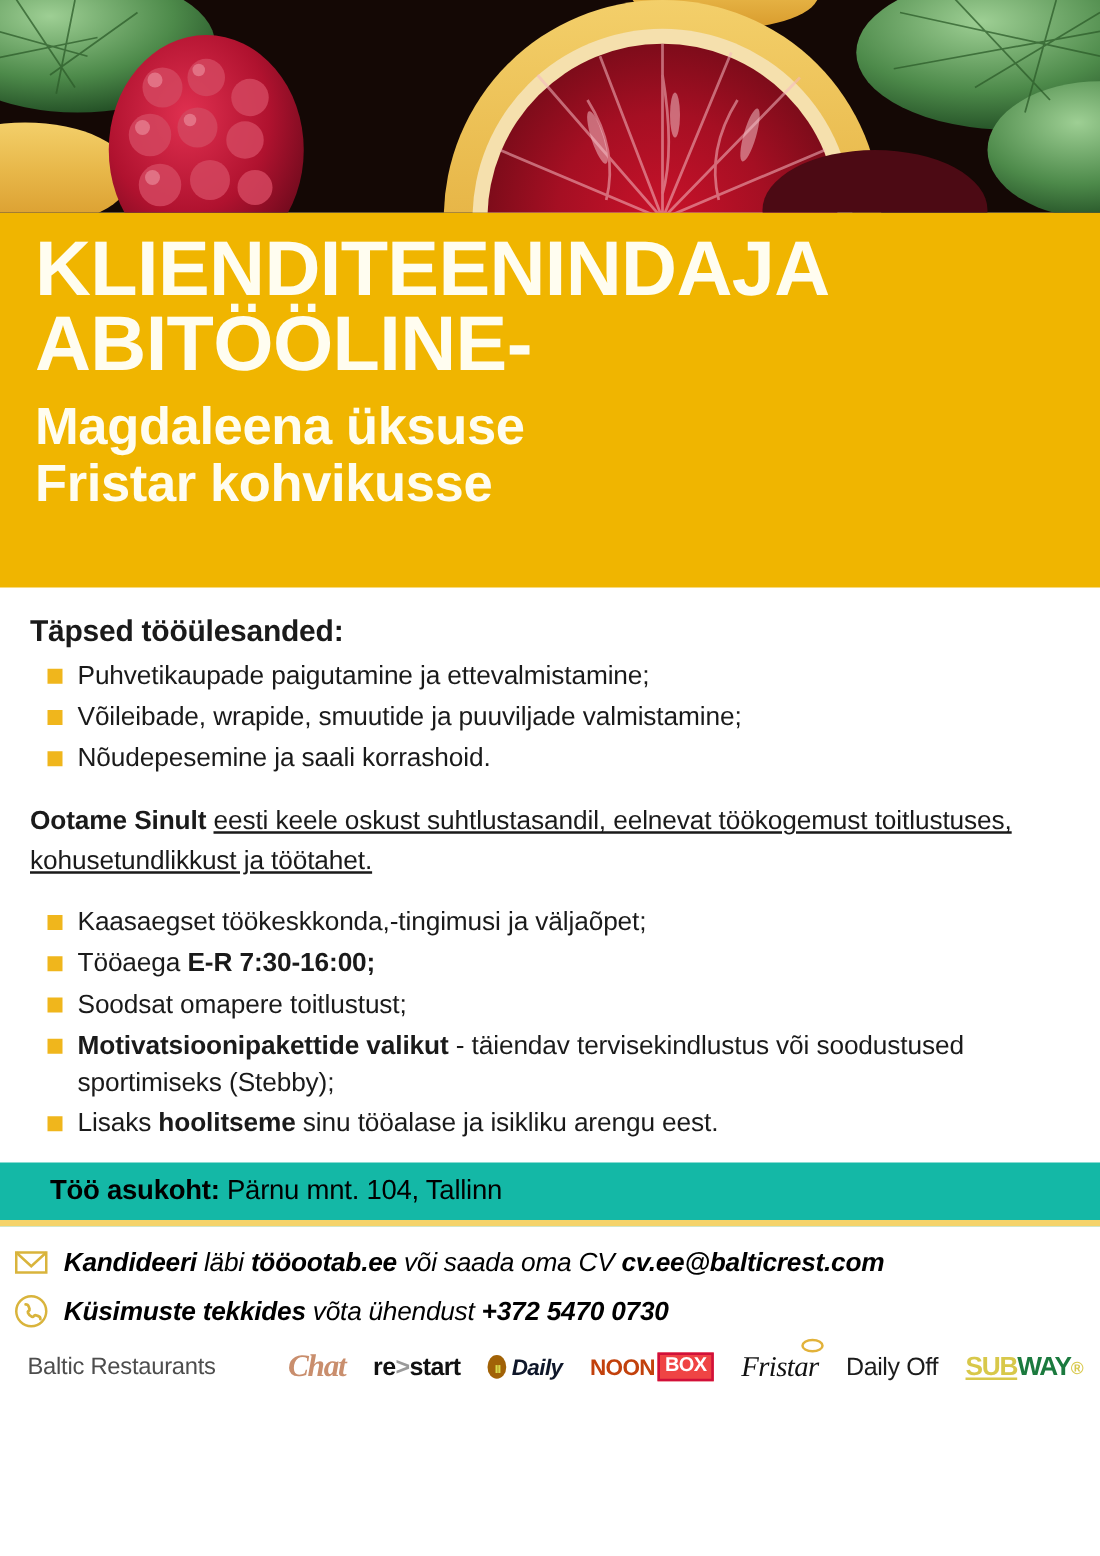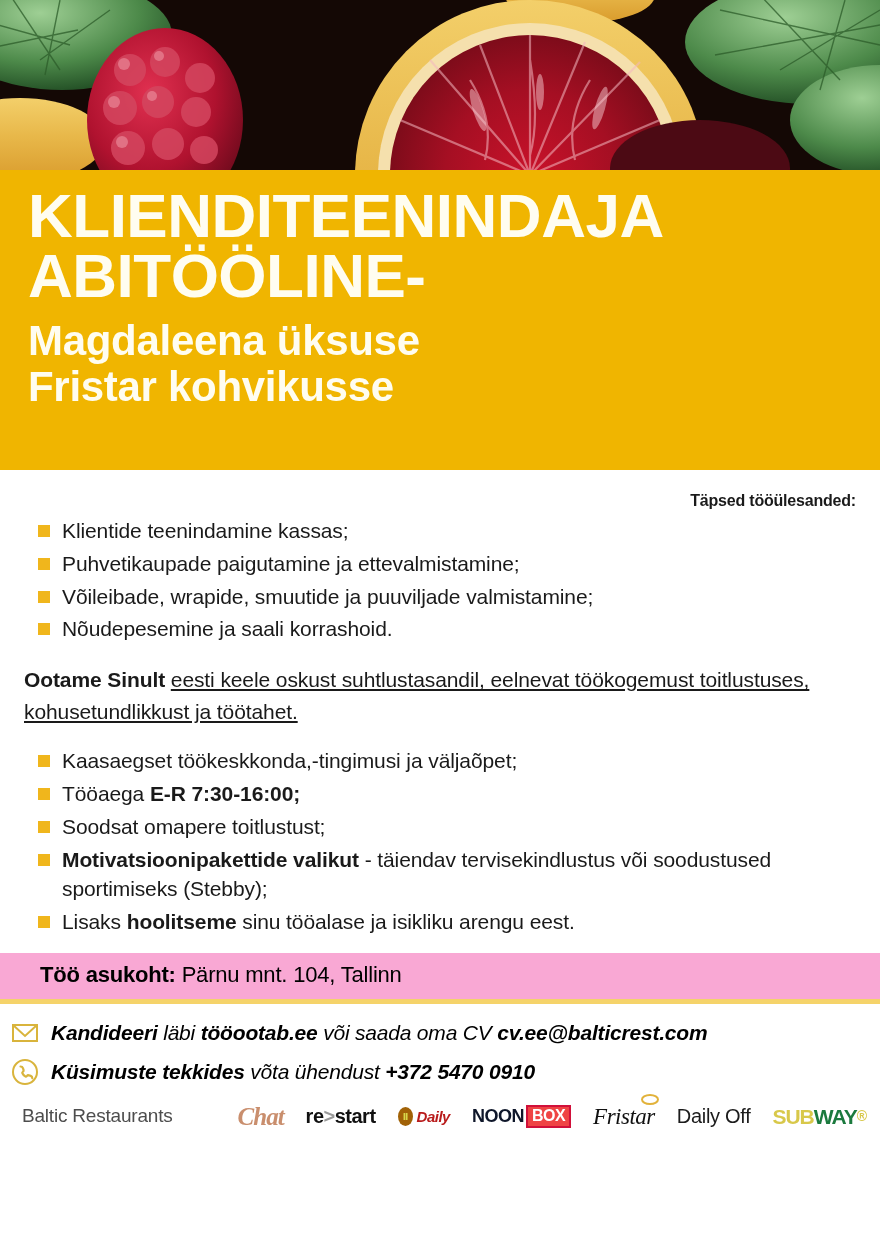--- a/index.html
+++ b/index.html
@@ -51,25 +51,24 @@
     margin-top: 12px;
     letter-spacing: -0.3px;
   }
 
   
   .body-wrap {
     padding: 22px 24px 0 24px;
     color: #1a1a1a;
   }
   .sect-head {
-    font-size: 16px;
+    font-size: 24px;
     font-weight: bold;
     margin-bottom: 6px;
     letter-spacing: -0.2px;
-    text-align: right;
   }
 
   ul.bullets { list-style: none; margin: 0 0 0 12px; padding: 0; }
   ul.bullets li {
     position: relative;
     padding-left: 26px;
     font-size: 21px;
     line-height: 1.42;
     margin-bottom: 3px;
     letter-spacing: -0.1px;
@@ -91,21 +90,21 @@
     margin: 20px 0 0 0;
     letter-spacing: -0.1px;
   }
   .para-block .u { text-decoration: underline; }
 
   .spacer-sm { height: 18px; }
 
   
   .loc-bar {
     margin-top: 16px;
-    background: #f9a8d4;
+    background: #14b8a6;
     border-bottom: 5px solid #f5d36a;
     padding: 9px 24px 11px 40px;
     font-size: 22px;
     letter-spacing: -0.2px;
   }
   .loc-bar .b { font-weight: bold; }
 
   
   .contacts { padding: 14px 10px 0 10px; }
   .contact-row {
@@ -152,43 +151,43 @@
   .lg-restart { font-size: 20px; font-weight: bold; color: #111; letter-spacing: -0.5px; }
   .lg-restart .gt { color: #9a9a9a; font-weight: bold; }
   .lg-daily { display: flex; align-items: center; gap: 4px; }
   .lg-daily .dot {
     width: 15px; height: 19px; border-radius: 50%;
     background: #a16207; color: #d8d84a; font-size: 12px;
     display: flex; align-items: center; justify-content: center;
     font-weight: bold; letter-spacing: -1px;
   }
   .lg-daily .wd {
-    font-size: 15px; font-weight: bold; color: #b91c1c;
+    font-size: 18px; font-weight: bold; color: #0f172a;
     font-style: italic; letter-spacing: -0.5px;
   }
   .lg-noonbox { display: flex; align-items: center; gap: 2px; }
-  .lg-noonbox .noon { font-size: 18px; font-weight: bold; color: #0f172a; letter-spacing: -0.5px; text-align: right; }
+  .lg-noonbox .noon { font-size: 18px; font-weight: bold; color: #c2410c; letter-spacing: -0.5px; text-align: right; }
   .lg-noonbox .box {
     font-size: 16px; font-weight: bold; color: #ffffff;
     background: #ef4444; padding: 1px 4px 2px 4px;
     border: 2px solid #d1103a; letter-spacing: -0.5px;
   }
   .lg-fristar {
     font-family: "Liberation Serif", serif;
     font-style: italic; font-size: 23px; color: #111;
     letter-spacing: -0.5px; position: relative;
   }
   .lg-fristar .puff {
     position: absolute; right: -4px; top: -11px;
     width: 18px; height: 11px;
     border: 2px solid #e2b23a; border-radius: 50%;
   }
   .lg-takeoff { font-size: 20px; color: #1c1c1c; letter-spacing: -0.3px; }
   .lg-subway { display: flex; align-items: center; letter-spacing: -1px; font-size: 21px; font-weight: bold; }
-  .lg-subway .sub { color: #d8c84a; }
+  .lg-subway .sub { color: #d8c84a; text-decoration: underline; }
   .lg-subway .way { color: #1b7a3e; }
   .lg-subway .tick { color: #d8c84a; font-size: 14px; }
 </style>
 </head>
 <body>
 
 <div class="poster">
 
   <div class="hero">
     <svg viewBox="0 0 880 170" preserveAspectRatio="none">
@@ -272,21 +271,20 @@
     <div class="title-main">KLIENDITEENINDAJA</div>
     <div class="title-main">ABITÖÖLINE-</div>
     <div class="title-sub">Magdaleena üksuse</div>
     <div class="title-sub" style="margin-top:0">Fristar kohvikusse</div>
   </div>
 
   <div class="body-wrap">
 
     <div class="sect-head">Täpsed tööülesanded:</div>
     <ul class="bullets">
-      <li><span class="sq"></span><span>Klientide teenindamine kassas;</span></li>
       <li><span class="sq"></span><span>Puhvetikaupade paigutamine ja ettevalmistamine;</span></li>
       <li><span class="sq"></span><span>Võileibade, wrapide, smuutide ja puuviljade valmistamine;</span></li>
       <li><span class="sq"></span><span>Nõudepesemine ja saali korrashoid.</span></li>
     </ul>
 
     <div class="para-block">
       <span class="b">Ootame Sinult</span><span> </span><span class="u">eesti keele oskust suhtlustasandil, eelnevat töökogemust toitlustuses, kohusetundlikkust ja töötahet.</span>
     </div>
 
     <div class="spacer-sm"></div>
@@ -312,21 +310,21 @@
         <path d="M3 7 L15 18 L27 7" fill="none" stroke="#d9b43c" stroke-width="2"></path>
       </svg>
       <span class="txt"><span class="b">Kandideeri</span><span> läbi </span><span class="b">tööootab.ee</span><span> või saada oma CV </span><span class="b">cv.ee@balticrest.com</span></span>
     </div>
 
     <div class="contact-row">
       <svg class="ico" viewBox="0 0 30 30">
         <circle cx="15" cy="15" r="12" fill="none" stroke="#d9b43c" stroke-width="2"></circle>
         <path d="M10.5 9.5 c1.2 0 2 .4 2.4 1.6 l.7 2 c.2 .8 -.1 1.3 -.8 1.7 -.6 .4 -.7 .8 -.4 1.5 .6 1.4 1.7 2.5 3.1 3.1 .7 .3 1.1 .2 1.5 -.4 .4 -.7 .9 -1 1.7 -.8 l2 .7 c1.2 .4 1.6 1.2 1.6 2.4" fill="none" stroke="#d9b43c" stroke-width="2.2" stroke-linecap="round"></path>
       </svg>
-      <span class="txt"><span class="b">Küsimuste tekkides</span><span> võta ühendust </span><span class="b">+372  5470 0910</span></span>
+      <span class="txt"><span class="b">Küsimuste tekkides</span><span> võta ühendust </span><span class="b">+372  5470 0730</span></span>
     </div>
   </div>
 
   <div class="footer">
     <div class="brand-main">Baltic Restaurants</div>
 
     <div class="logo-strip">
       <div class="lg lg-chat">Chat</div>
 
       <div class="lg lg-restart">

